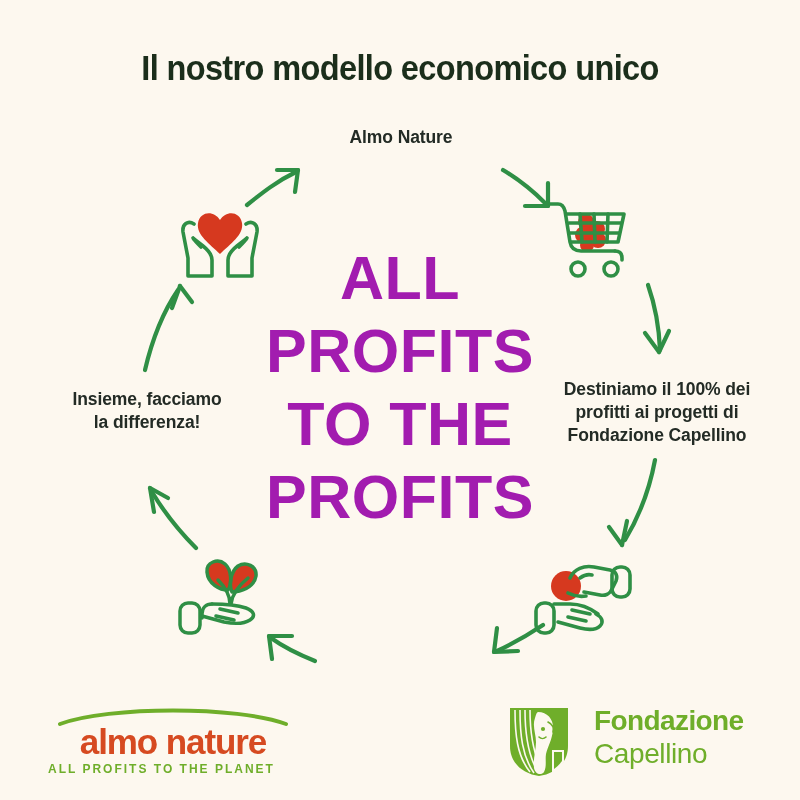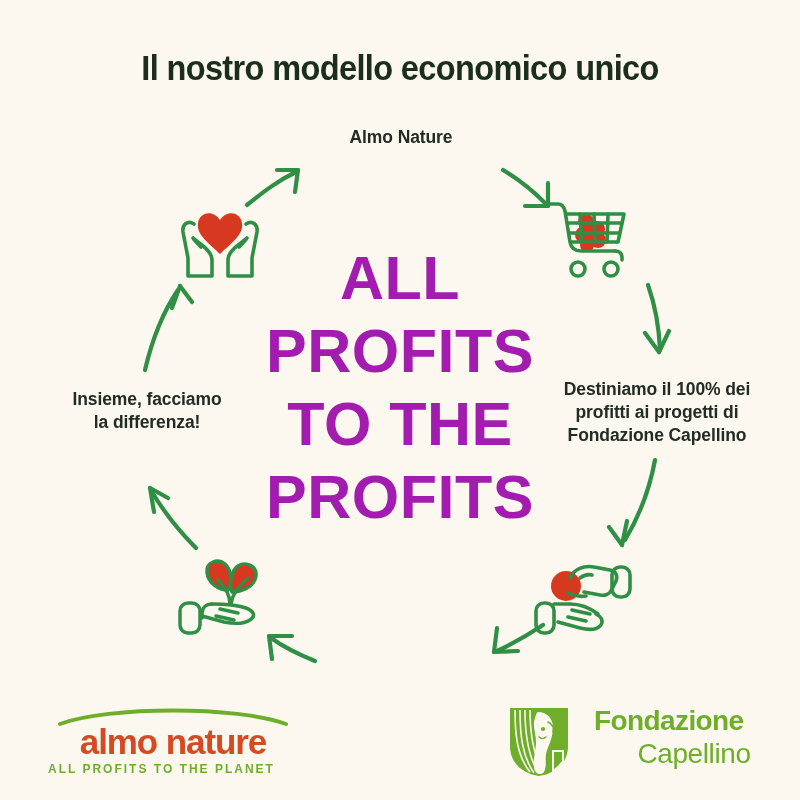--- a/index.html
+++ b/index.html
@@ -136,21 +136,20 @@
     white-space: nowrap;
   }
   #fond-line2 {
     color: #6fae2a;
     font-family: "Liberation Sans", sans-serif;
     font-weight: normal;
     font-size: 28px;
     line-height: 33px;
     letter-spacing: -0.4px;
     white-space: nowrap;
-    text-align: center;
   }
 </style>
 </head>
 <body>
 
 <div id="page">
 
   <div id="title">Il nostro modello economico unico</div>
 
   <svg id="arrows" viewBox="0 0 800 800">

